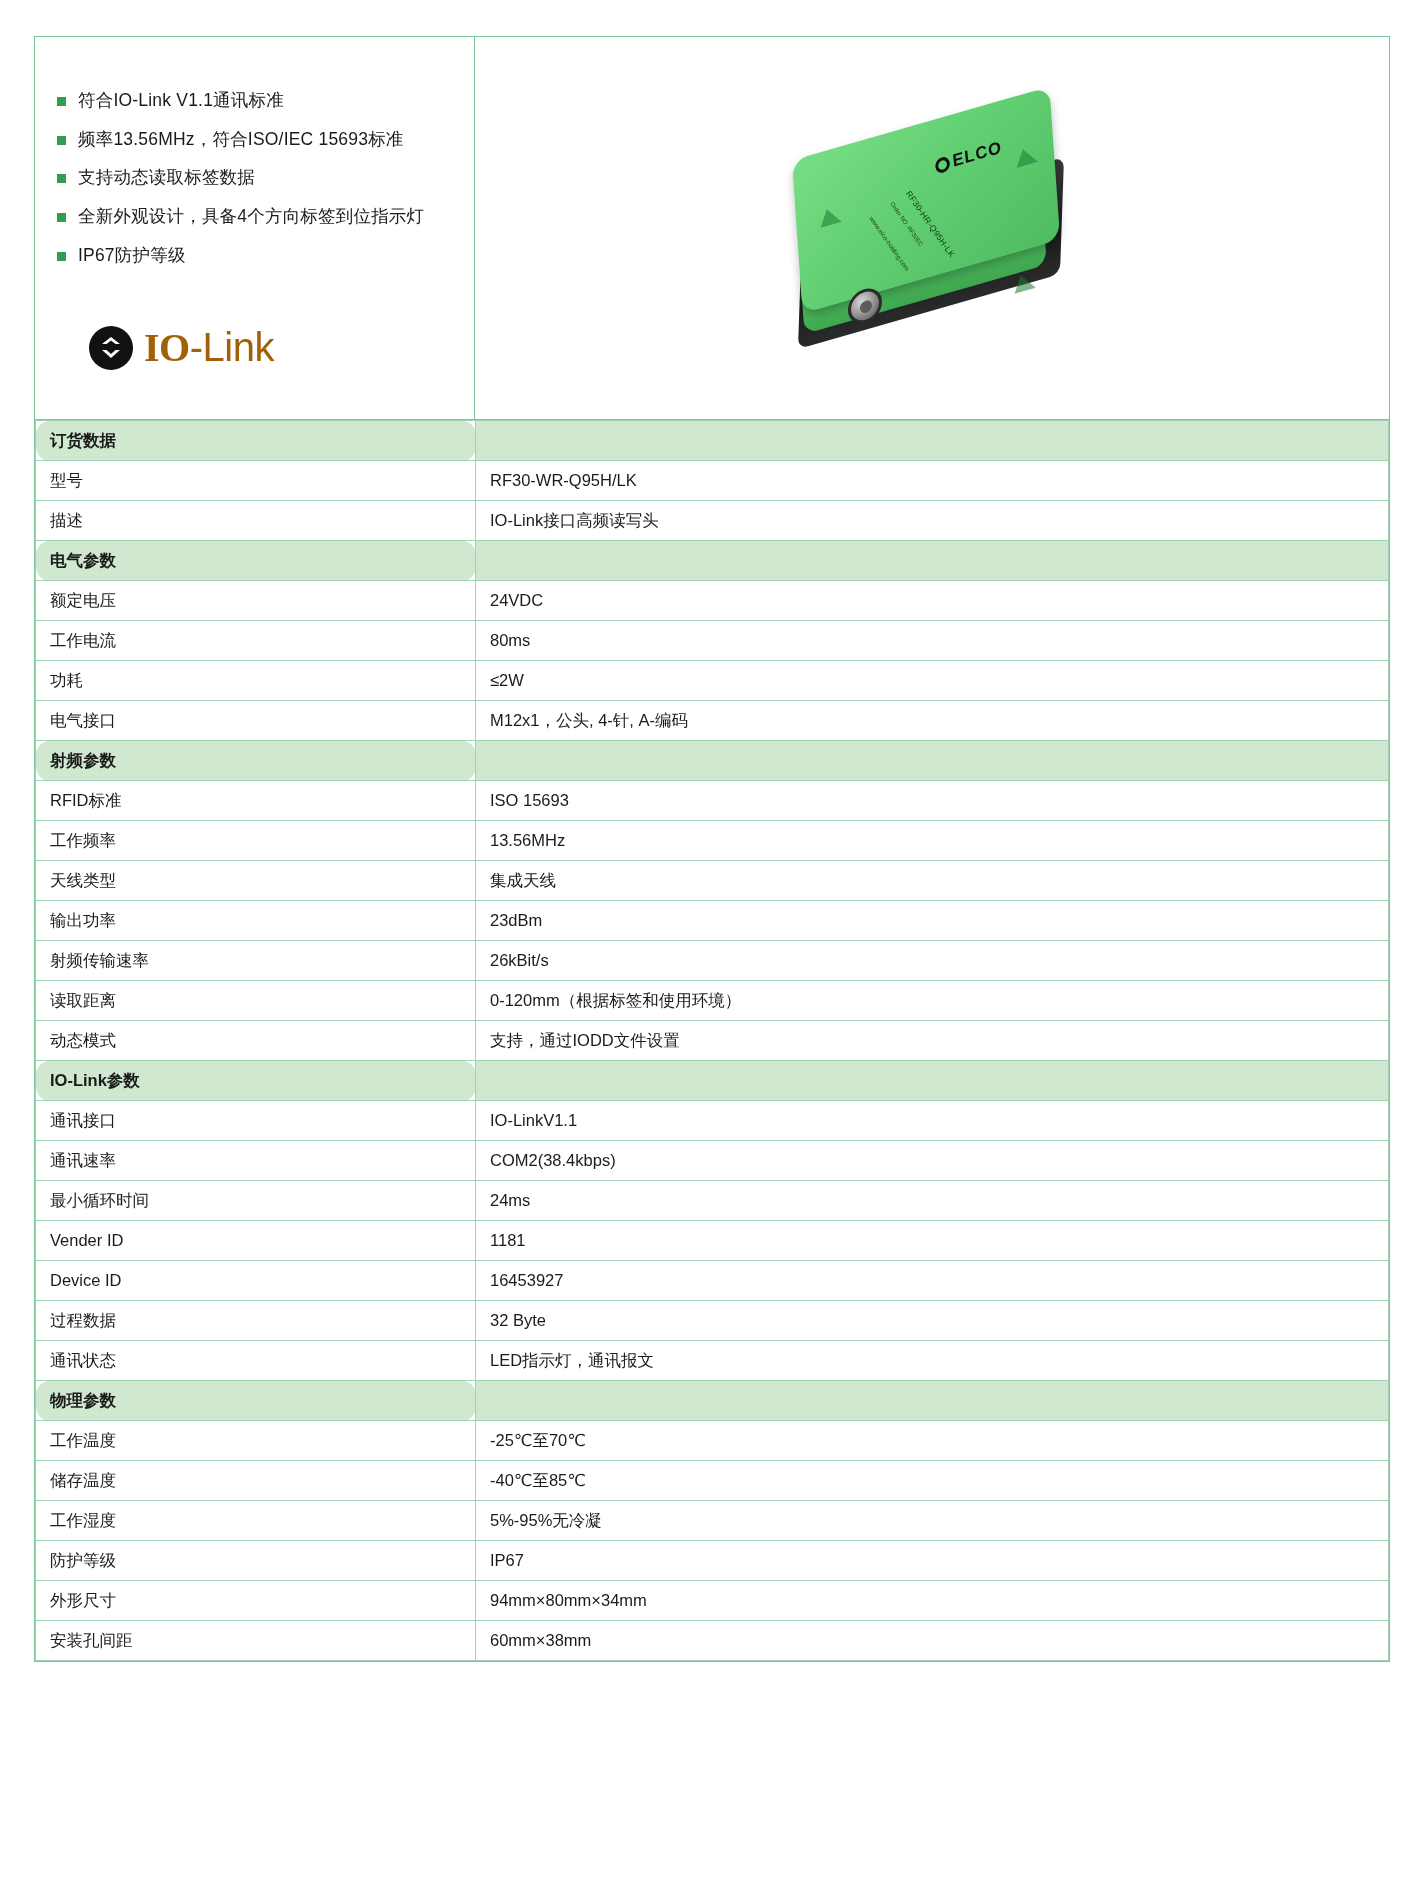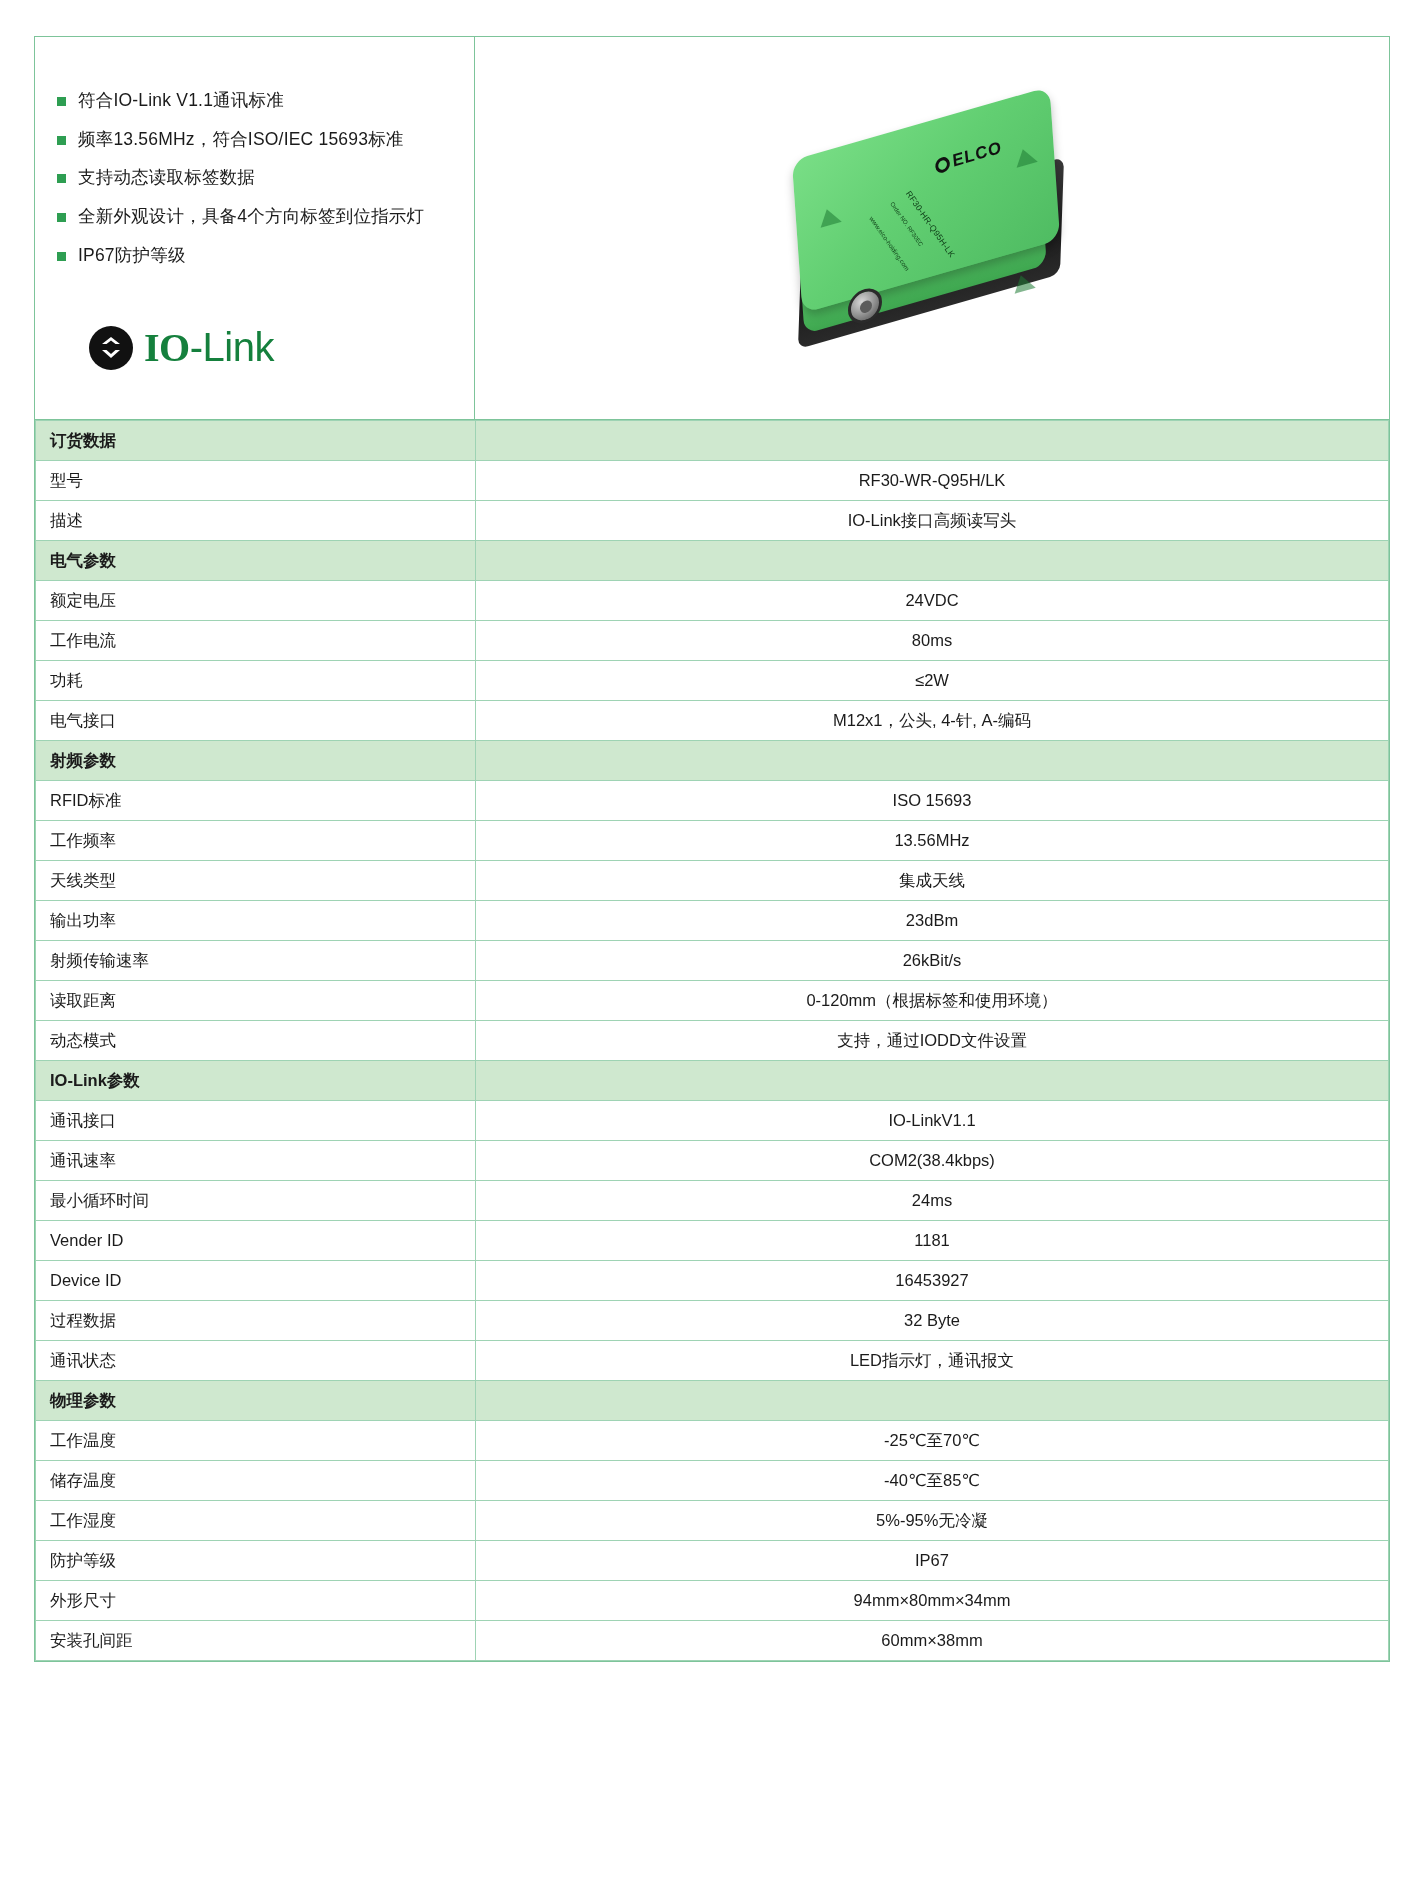--- a/index.html
+++ b/index.html
@@ -67,21 +67,21 @@
     background: #111;
     display: flex;
     align-items: center;
     justify-content: center;
     margin-right: 11px;
   }
   .iolink-text {
     font-size: 40px;
     font-weight: 700;
     letter-spacing: -0.5px;
-    color: #15803d;
+    color: #a16207;
     font-family: "Liberation Serif", "DejaVu Serif", serif;
   }
   .iolink-text .lite { font-weight: 400; font-family: "Liberation Sans","DejaVu Sans",sans-serif; }
 
   .photo-cell {
     flex: 1;
     position: relative;
     overflow: hidden;
   }
   
@@ -198,22 +198,22 @@
     border-collapse: collapse;
     table-layout: fixed;
   }
   table.spec td {
     border: 1px solid #9ed3b4;
     font-size: 16.5px;
     color: #1b1b1b;
     height: 40px;
     padding: 4px 14px;
   }
-  td.k { width: 440px; text-align: left; }
-  td.v { text-align: center; }
+  td.k { width: 440px; text-align: left; border-radius: 14px; }
+  td.v { }
   tr.section td {
     background: #cfe8cf;
     font-weight: 700;
   }
   td.model { color: #2a3fa0; }
 </style>
 </head>
 <body>
 
 <div class="page">

